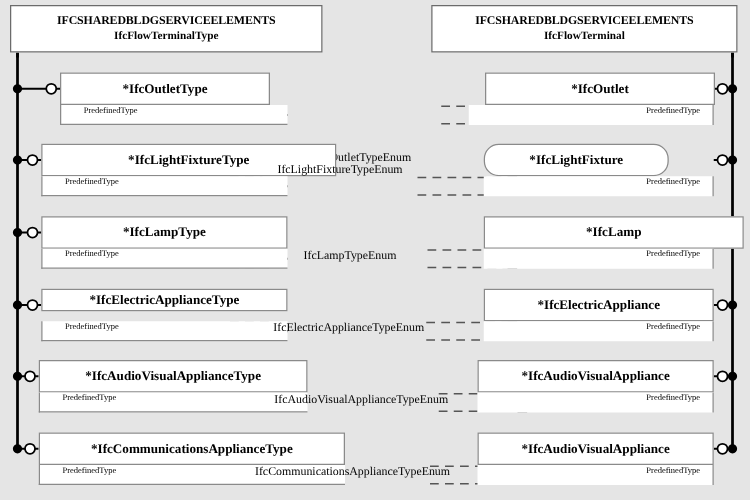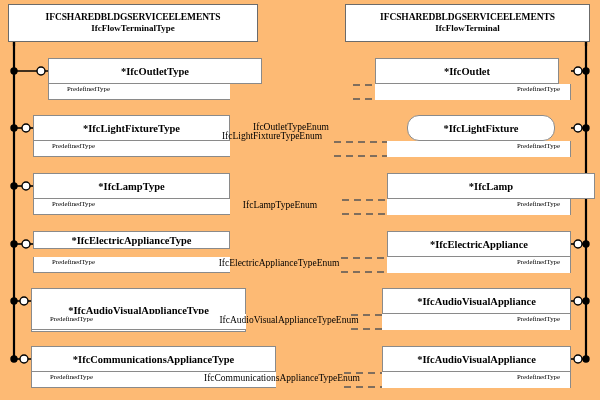--- a/index.html
+++ b/index.html
@@ -4,21 +4,21 @@
 <style>
   html, body {
     margin: 0;
     padding: 0;
     background: #ffffff;
   }
   #diagram {
     position: relative;
     width: 600px;
     height: 400px;
-    background: #fdba74;
+    background: #e5e5e5;
     font-family: "Liberation Serif", "DejaVu Serif", serif;
     overflow: hidden;
   }
   #svg-layer {
     position: absolute;
     left: 0;
     top: 0;
     width: 600px;
     height: 400px;
   }
@@ -209,40 +209,40 @@
     <div class="hdr-schema">IFCSHAREDBLDGSERVICEELEMENTS</div>
     <div class="hdr-entity">IfcFlowTerminalType</div>
   </div>
 
   <div class="hdr-box" style="left:345px; top:4px; width:245px; height:38px;">
     <div class="hdr-schema">IFCSHAREDBLDGSERVICEELEMENTS</div>
     <div class="hdr-entity">IfcFlowTerminal</div>
   </div>
 
   <div id="rows-host">
-      <div class="ent-box" style="left: 48px; top: 58px; width: 214px; height: 26px;">
+      <div class="ent-box" style="left: 48px; top: 58px; width: 168px; height: 26px;">
         <div class="ent-name">*IfcOutletType</div>
       </div>
       <div class="attr-box" style="left: 48px; top: 84px; width: 182px; height: 16px; border-right: none;">
         <div class="attr-label left">PredefinedType</div>
       </div>
-      <div class="ent-box" style="left: 375px; top: 58px; width: 184px; height: 26px;">
+      <div class="ent-box" style="left: 388px; top: 58px; width: 184px; height: 26px;">
         <div class="ent-name">*IfcOutlet</div>
       </div>
       <div class="attr-box" style="left: 375px; top: 84px; width: 196px; height: 16px; border-left: none; border-bottom: none; border-right: 1px solid rgb(138, 138, 138);">
         <div class="attr-label right">PredefinedType</div>
       </div>
       <div class="enum-label" style="left: 171px; top: 85px; width: 240px; margin-top: 37px;">IfcOutletTypeEnum</div>
-      <div class="ent-box" style="left: 33px; top: 115px; width: 197px; height: 26px;">
+      <div class="ent-box" style="left: 33px; top: 115px; width: 236px; height: 26px;">
         <div class="ent-name">*IfcLightFixtureType</div>
       </div>
       <div class="attr-box" style="left: 33px; top: 141px; width: 197px; height: 16px; border-right: none;">
         <div class="attr-label left">PredefinedType</div>
       </div>
-      <div class="ent-box" style="left: 407px; top: 115px; width: 148px; height: 26px; border-radius: 12px;">
+      <div class="ent-box" style="left: 387px; top: 115px; width: 148px; height: 26px; border-radius: 12px;">
         <div class="ent-name">*IfcLightFixture</div>
       </div>
       <div class="attr-box" style="left: 387px; top: 141px; width: 184px; height: 16px; border-left: none; border-bottom: none; border-right: 1px solid rgb(138, 138, 138);">
         <div class="attr-label right">PredefinedType</div>
       </div>
       <div class="enum-label" style="left: 152px; top: 131px; width: 240px;">IfcLightFixtureTypeEnum</div>
       <div class="ent-box" style="left: 33px; top: 173px; width: 197px; height: 26px; font-family: Liberation Serif, serif;">
         <div class="ent-name">*IfcLampType</div>
       </div>
       <div class="attr-box" style="left: 33px; top: 199px; width: 197px; height: 16px; border-right: none;">
@@ -261,21 +261,21 @@
       <div class="attr-box" style="left: 33px; top: 257px; width: 197px; height: 16px; border-right: none;">
         <div class="attr-label left">PredefinedType</div>
       </div>
       <div class="ent-box" style="left: 387px; top: 231px; width: 184px; height: 26px; text-align: center;">
         <div class="ent-name">*IfcElectricAppliance</div>
       </div>
       <div class="attr-box" style="left: 387px; top: 257px; width: 184px; height: 16px; border-left: none; border-bottom: none; border-right: 1px solid rgb(138, 138, 138);">
         <div class="attr-label right">PredefinedType</div>
       </div>
       <div class="enum-label" style="left: 159px; top: 258px; width: 240px;">IfcElectricApplianceTypeEnum</div>
-      <div class="ent-box" style="left: 31px; top: 288px; width: 215px; height: 44px;">
+      <div class="ent-box" style="left: 31px; top: 288px; width: 215px; height: 26px;">
         <div class="ent-name">*IfcAudioVisualApplianceType</div>
       </div>
       <div class="attr-box" style="left: 31px; top: 314px; width: 215px; height: 16px; border-right: none;">
         <div class="attr-label left">PredefinedType</div>
       </div>
       <div class="ent-box" style="left: 382px; top: 288px; width: 189px; height: 26px;">
         <div class="ent-name">*IfcAudioVisualAppliance</div>
       </div>
       <div class="attr-box" style="left: 382px; top: 314px; width: 189px; height: 16px; border-left: none; border-bottom: none; border-right: 1px solid rgb(138, 138, 138);">
         <div class="attr-label right">PredefinedType</div>

